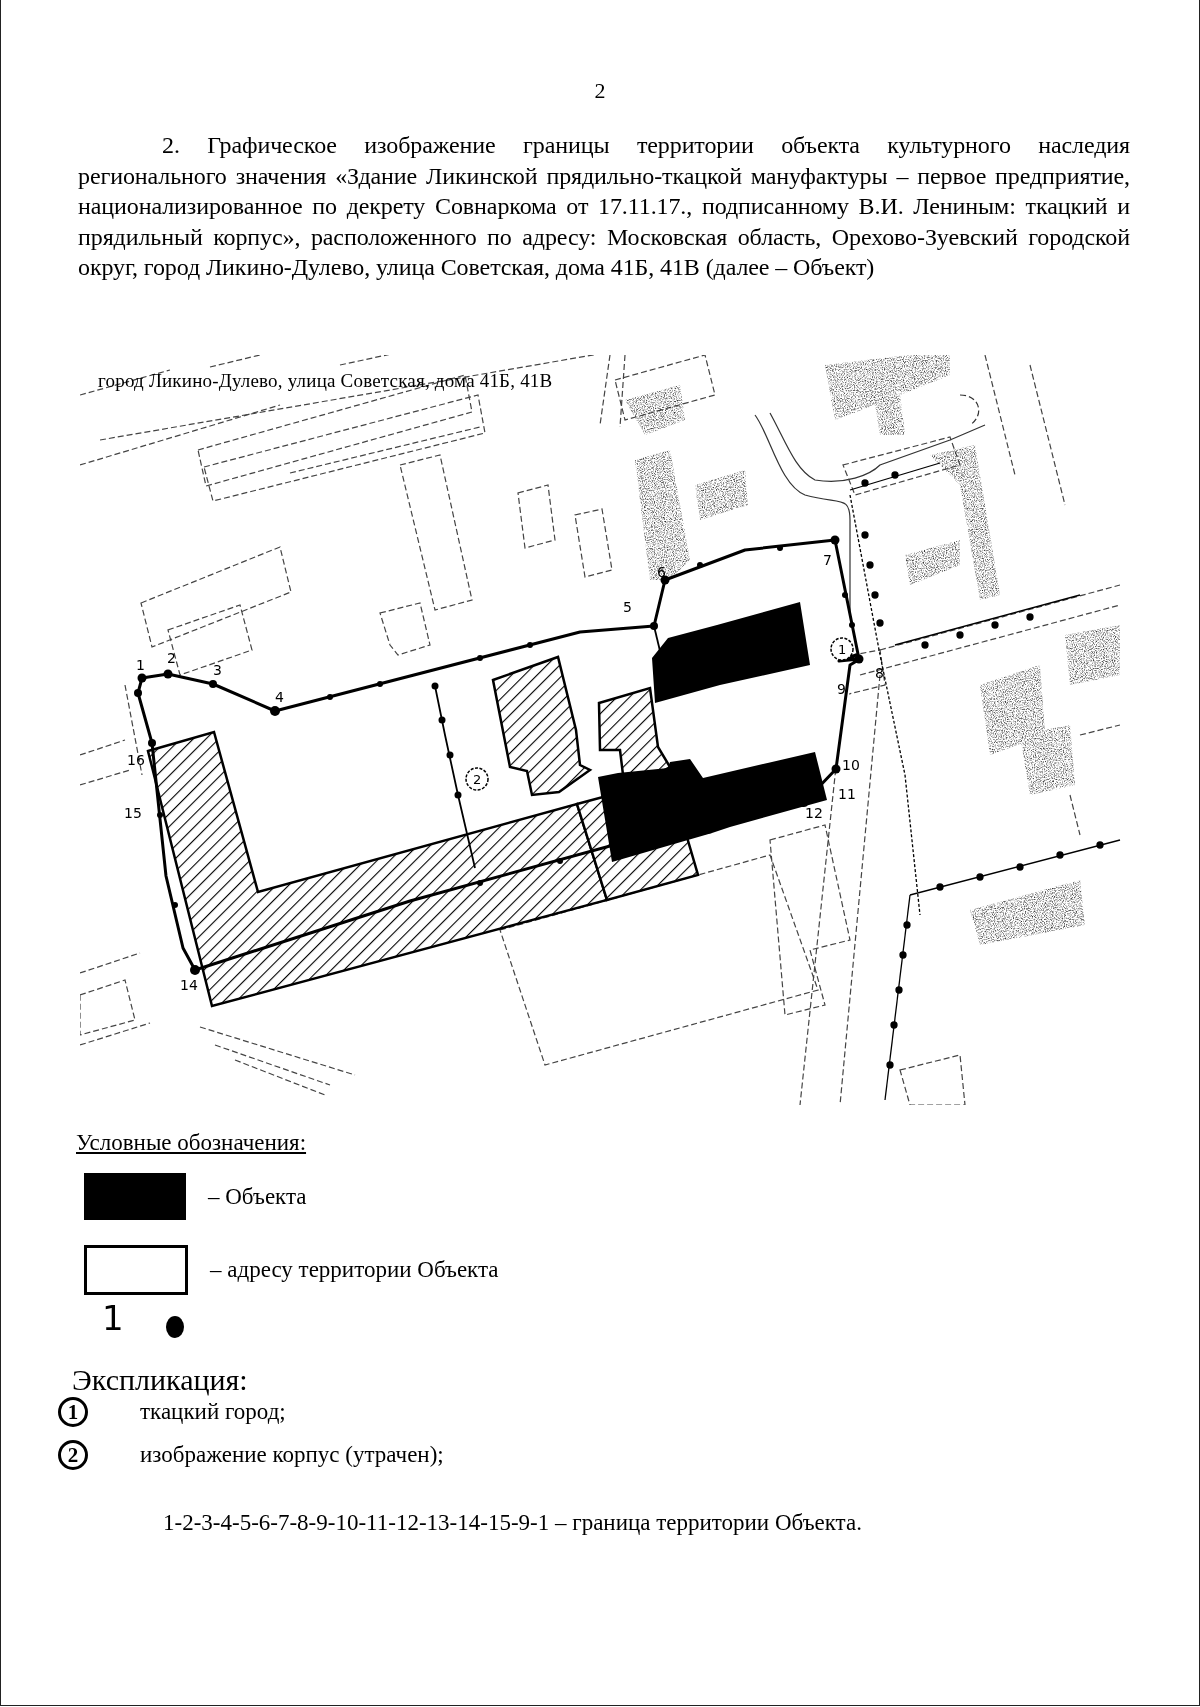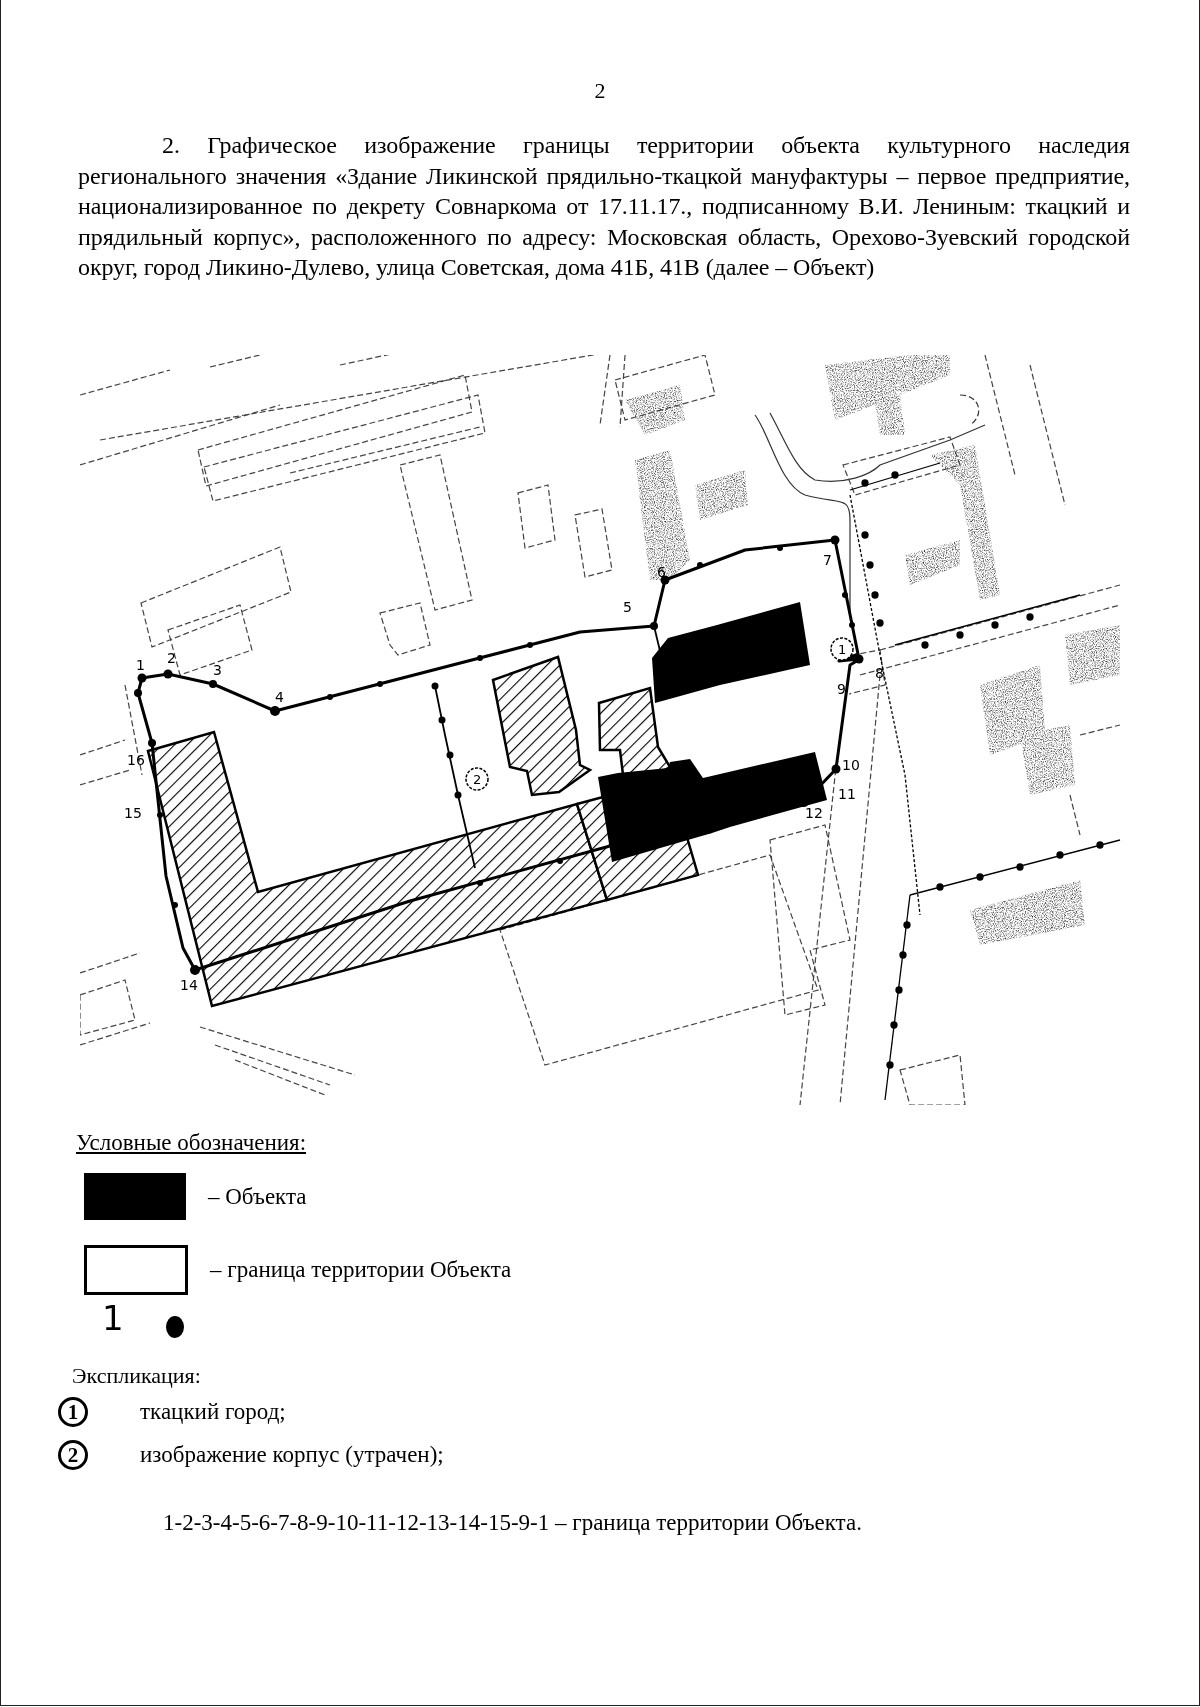--- a/index.html
+++ b/index.html
@@ -28,21 +28,21 @@
     background: transparent;
   }
   .legend-title { position: absolute; left: 76px; top: 1130px; font-size: 23px; text-decoration: underline; }
   .legend-row { position: absolute; left: 84px; display: flex; align-items: center; }
   .legend-row .text { font-size: 23px; margin-left: 22px; }
   .sw-object { width: 102px; height: 47px; background: #000; }
   .sw-boundary { width: 98px; height: 44px; border: 3px solid #000; border-top-width: 3px; background: #fff; }
   .sw-points { width: 102px; height: 47px; position: relative; }
   .sw-points .num { position: absolute; left: 18px; top: 2px; font-family: "DejaVu Sans", sans-serif; font-size: 34px; line-height: 40px; }
   .sw-points .dot { position: absolute; left: 82px; top: 20px; width: 18px; height: 22px; background: #000; border-radius: 50%; }
-  .expl-title { position: absolute; left: 72px; top: 1363px; font-size: 22px; }
+  .expl-title { position: absolute; left: 72px; top: 1363px; font-size: 30px; }
   .expl-row { position: absolute; left: 58px; display: flex; align-items: center; }
   .expl-row .circ {
     width: 30px; height: 30px; border: 3px solid #000; border-radius: 50%;
     display: flex; align-items: center; justify-content: center;
     font-size: 21px; font-weight: bold; box-sizing: border-box;
   }
   .expl-row .text { font-size: 23px; margin-left: 52px; }
   .sequence { position: absolute; left: 163px; top: 1510px; font-size: 23px; }
 </style>
 </head>
@@ -230,32 +230,33 @@
       <text x="47" y="410">16</text>
     </g>
 
     <g font-family="DejaVu Sans, sans-serif" font-size="13" fill="#000">
       <circle cx="762" cy="294" r="11" fill="#fff" stroke="#000" stroke-width="1.5" stroke-dasharray="3 1.5"></circle>
       <text x="758" y="299">1</text>
       <circle cx="397" cy="424" r="11" fill="none" stroke="#000" stroke-width="1.5" stroke-dasharray="3 1.5"></circle>
       <text x="393" y="429">2</text>
     </g>
   </svg>
+  <div class="map-caption">город Ликино-Дулево, улица Советская, дома 41Б, 41В</div>
 </div>
 
 <div class="legend-title">Условные обозначения:</div>
 
 <div class="legend-row" style="top:1173px;">
   <div class="sw-object"></div>
   <span class="text">– Объекта</span>
 </div>
 
 <div class="legend-row" style="top:1245px;">
   <div class="sw-boundary"></div>
-  <span class="text" style="margin-left:22px;">– граница территории Объекта</span>
+  <span class="text" style="margin-left:22px;">– адресу территории Объекта</span>
 </div>
 
 <div class="legend-row" style="top:1296px;">
   <div class="sw-points">
     <span class="num">1</span>
     <span class="dot"></span>
   </div>
 </div>
 
 <div class="expl-title">Экспликация:</div>

